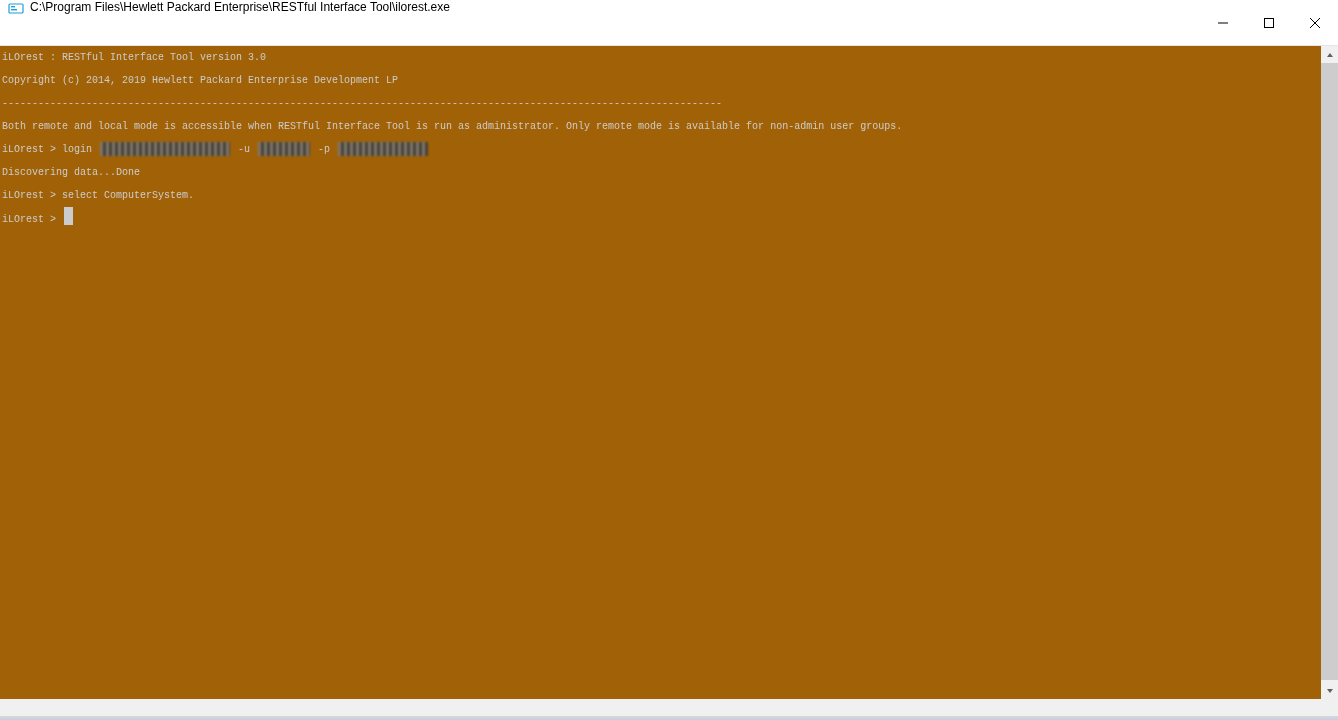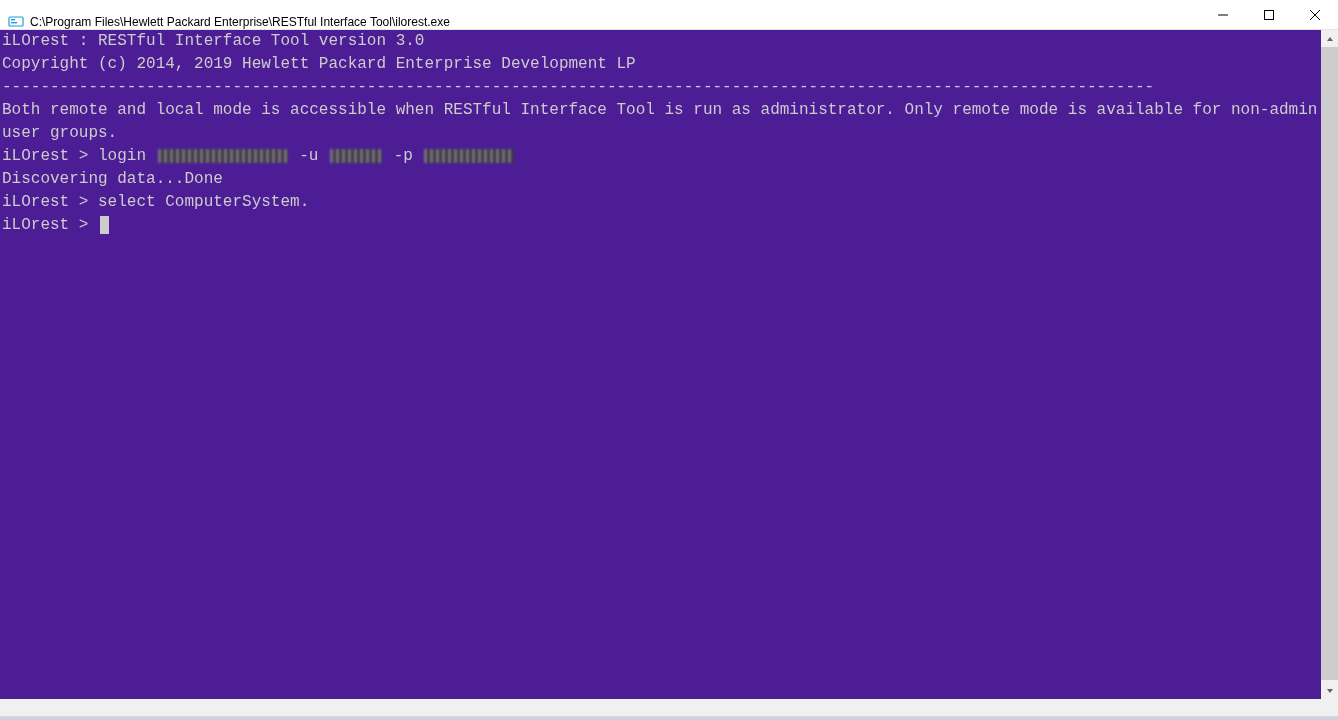--- a/index.html
+++ b/index.html
@@ -10,24 +10,24 @@
     body {
       width: 1338px;
       height: 720px;
       font-family: "Segoe UI", Tahoma, sans-serif;
       background: #ffffff;
       overflow: hidden;
       display: flex;
       flex-direction: column;
     }
     .titlebar {
-      height: 30px;
+      height: 46px;
       background: #ffffff;
       display: flex;
-      align-items: flex-end;
+      align-items: flex-start;
       border-bottom: 1px solid #e5e5e5;
       flex-shrink: 0;
     }
     .app-icon {
       width: 16px;
       height: 16px;
       margin: 0 6px 0 8px;
       display: flex;
       align-items: center;
       justify-content: center;
@@ -60,24 +60,24 @@
       width: 10px;
       height: 10px;
     }
     .content-wrap {
       flex: 1;
       display: flex;
       min-height: 0;
     }
     .terminal {
       flex: 1;
-      background: #4c1d95;
+      background: #a16207;
       color: #cccccc;
       font-family: Consolas, "Courier New", monospace;
-      font-size: 16px;
+      font-size: 10px;
       line-height: 23px;
       padding: 0 0 0 2px;
       white-space: pre-wrap;
       word-break: break-all;
       overflow: hidden;
     }
     .terminal .line {
       display: block;
     }
     .redacted {

